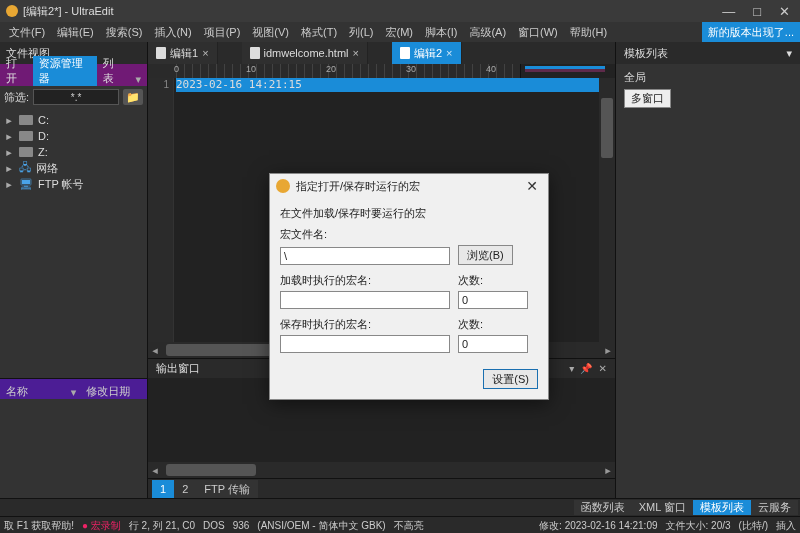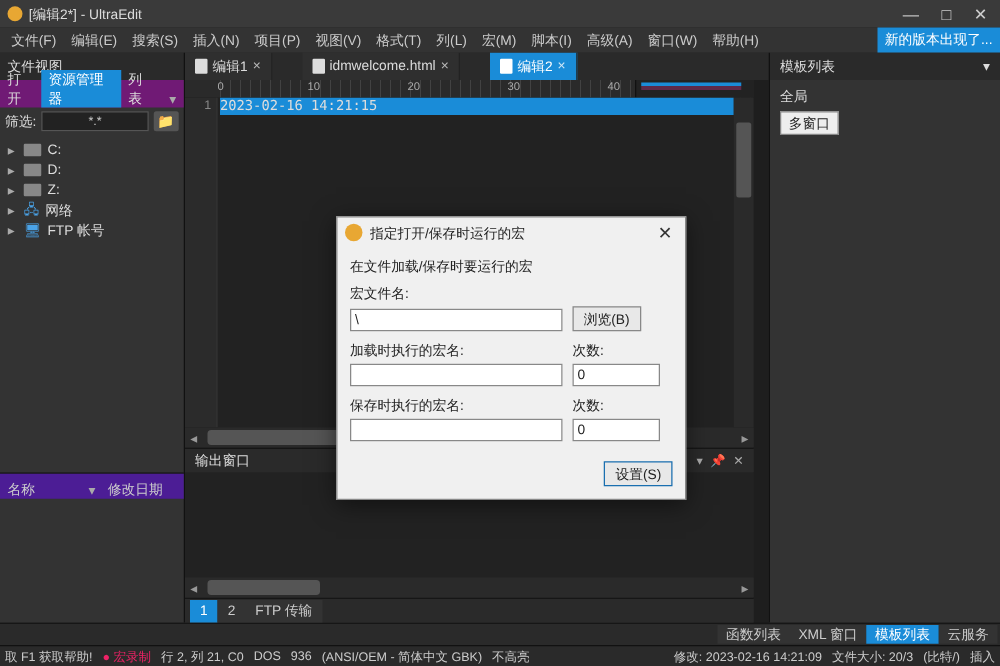--- a/index.html
+++ b/index.html
@@ -69,21 +69,21 @@
 .hscroll .arrow.right { right:0; }
 
 .output-head { height:20px; background:#2a2a2a; display:flex; align-items:center; padding:0 8px; color:#ddd; justify-content:space-between; border-top:1px solid #111;}
 .output-head .icons { display:flex; gap:6px; font-size:10px; color:#aaa;}
 .output-body { flex:0 0 100px; background:#222; position:relative; }
 .output-body .hscroll { position:absolute; left:0; right:0; bottom:0;}
 .bottom-tab-strip { height:20px; background:#2a2a2a; display:flex; align-items:center; gap:0; padding:0 4px; border-top:1px solid #111;}
 .bottom-tab-strip .bt { padding:0 8px; height:18px; line-height:18px; color:#ccc; background:#333; font-size:11px;}
 .bottom-tab-strip .bt.active { background:#1a8cd8; color:#fff;}
 
-.right-col { width:185px; background:#333; border-left:1px solid #111; display:flex; flex-direction:column;margin-left:12px;}
+.right-col { width:185px; background:#333; border-left:1px solid #111; display:flex; flex-direction:column;}
 .right-body { flex:1; padding:6px 8px; }
 .right-body .line1 { color:#ddd; font-size:11px; margin-bottom:4px;}
 .right-body .box { background:#eee; color:#222; padding:1px 6px; display:inline-block; font-size:11px; border:1px solid #888;}
 
 .status-tabs { height:18px; background:#2a2a2a; display:flex; align-items:center; justify-content:flex-end; gap:0; border-top:1px solid #111; padding:0 2px;}
 .status-tabs .st { padding:0 7px; color:#ccc; font-size:11px; background:#333;}
 .status-tabs .st.active { background:#1a8cd8; color:#fff;}
 
 .status-bar { height:18px; background:#2a2a2a; display:flex; align-items:center; padding:0 4px; font-size:10px; color:#ccc; gap:8px; border-top:1px solid #111;}
 .status-bar .seg { white-space:nowrap; }

